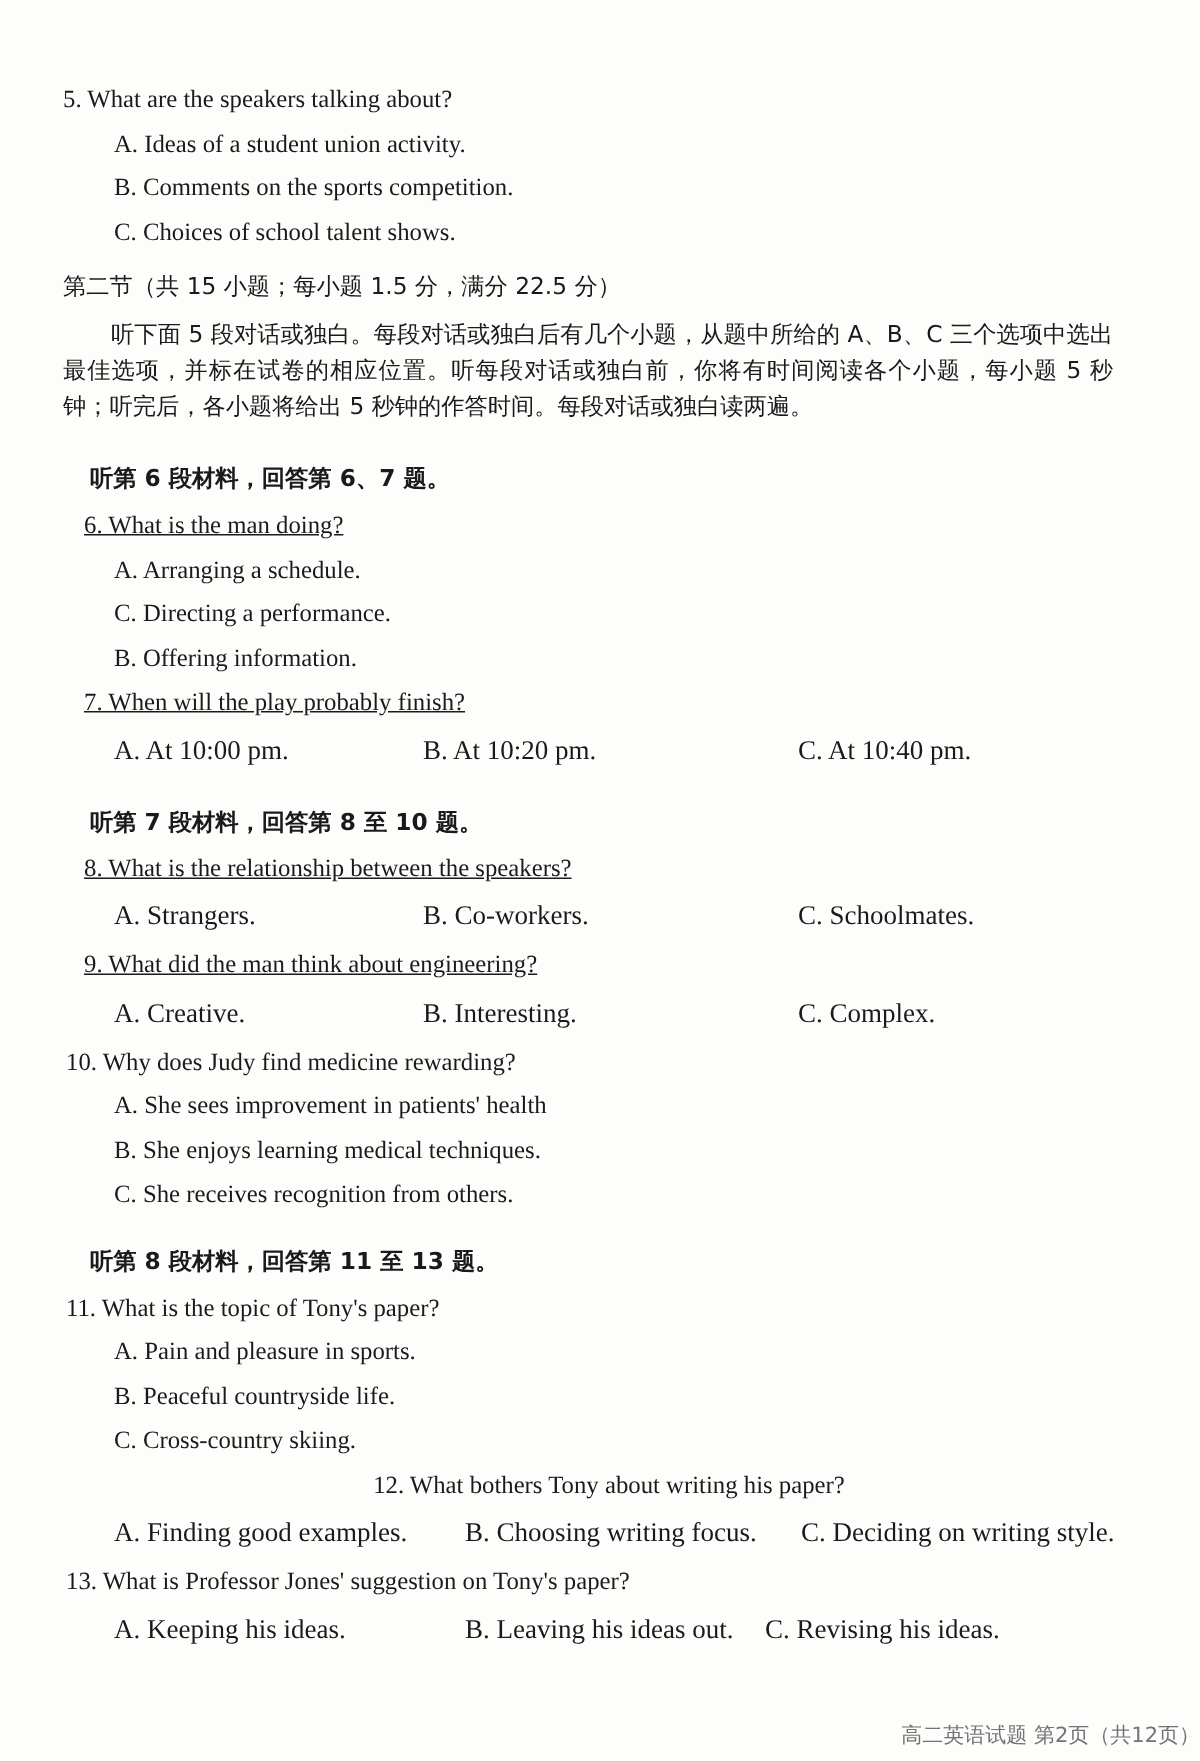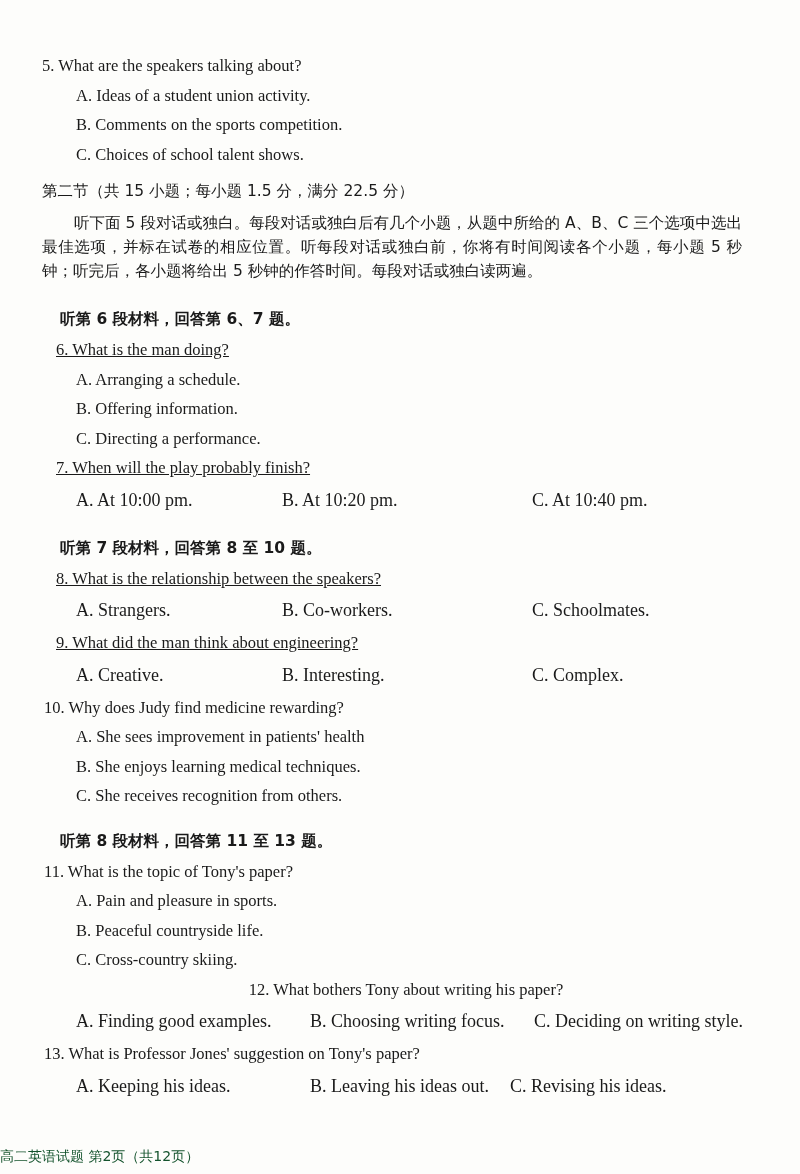--- a/index.html
+++ b/index.html
@@ -73,45 +73,45 @@
     font-size: 18px;
   }
   .opt-a { position: absolute; left: 34px; }
   .opt-b { position: absolute; left: 240px; }
   .opt-c { position: absolute; left: 490px; }
   .footer {
     position: absolute;
     left: 0;
     right: 0;
     bottom: 8px;
-    text-align: left;
+    text-align: right;
     font-family: "DejaVu Sans", sans-serif;
     font-size: 14px;
-    color: #14532d;
+    color: #737373;
   }
 </style>
 </head>
 <body>
 
 <div class="page">
   <div class="content">
 
     <div class="q-line q-stem">5. What are the speakers talking about?</div>
     <div class="q-line indent-2">A. Ideas of a student union activity.</div>
     <div class="q-line indent-2">B. Comments on the sports competition.</div>
     <div class="q-line indent-2">C. Choices of school talent shows.</div>
 
     <div class="cn section-head">第二节（共 15 小题；每小题 1.5 分，满分 22.5 分）</div>
     <div class="cn para">听下面 5 段对话或独白。每段对话或独白后有几个小题，从题中所给的 A、B、C 三个选项中选出最佳选项，并标在试卷的相应位置。听每段对话或独白前，你将有时间阅读各个小题，每小题 5 秒钟；听完后，各小题将给出 5 秒钟的作答时间。每段对话或独白读两遍。</div>
 
     <div class="cn-bold material-head">听第 6 段材料，回答第 6、7 题。</div>
     <div class="q-line indent-1">6. What is the man doing?</div>
     <div class="q-line indent-2">A. Arranging a schedule.</div>
+    <div class="q-line indent-2">C. Directing a performance.</div>
     <div class="q-line indent-2">B. Offering information.</div>
-    <div class="q-line indent-2">C. Directing a performance.</div>
     <div class="q-line indent-1">7. When will the play probably finish?</div>
     <div class="opts-row">
       <span class="opt-a">A. At 10:00 pm.</span>
       <span class="opt-b">B. At 10:20 pm.</span>
       <span class="opt-c">C. At 10:40 pm.</span>
     </div>
 
     <div class="cn-bold material-head">听第 7 段材料，回答第 8 至 10 题。</div>
     <div class="q-line indent-1">8. What is the relationship between the speakers?</div>
     <div class="opts-row">

